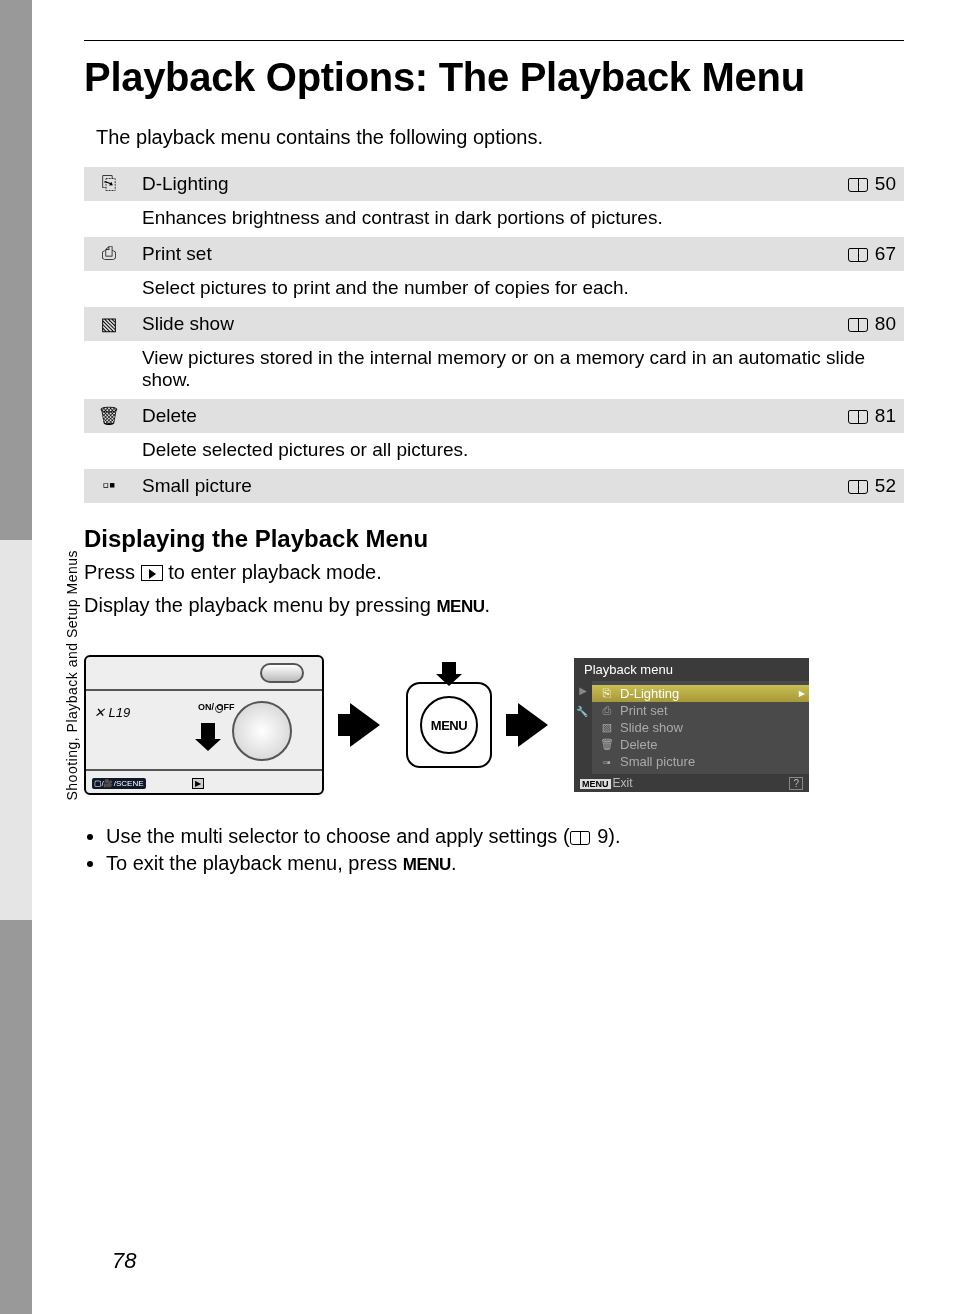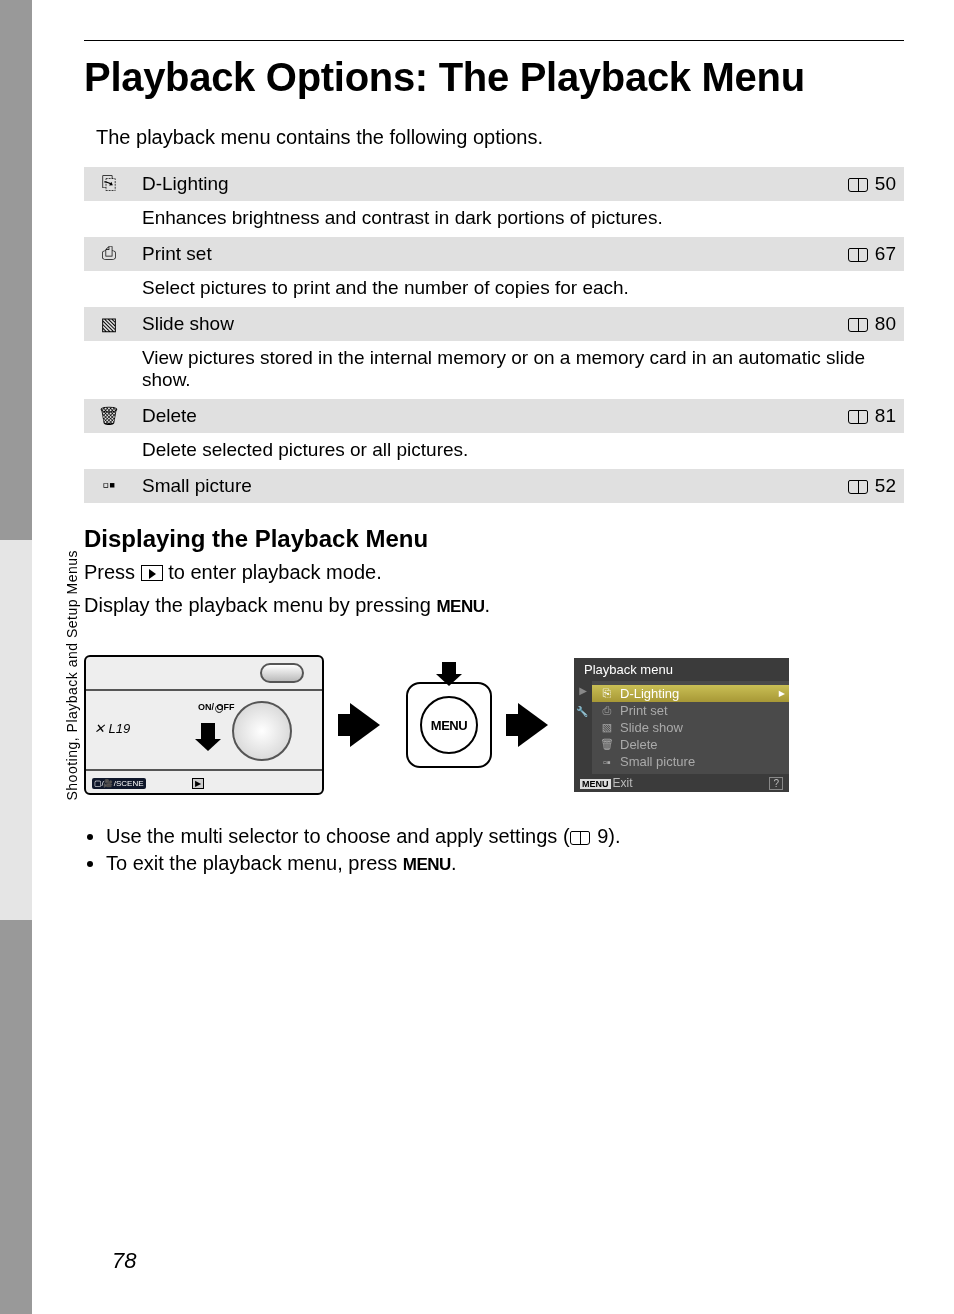--- a/index.html
+++ b/index.html
@@ -123,21 +123,21 @@
     position: relative;
     background: #eee;
     overflow:hidden;
   }
   .camera-body-line{
     position:absolute;left:0;right:0;top:32px;height:2px;background:#555;
   }
   .camera-body-line2{
     position:absolute;left:0;right:0;top:112px;height:2px;background:#555;
   }
-  .camera-label{position:absolute;left:8px;top:64px;font-size:13px;font-style:italic;}
+  .camera-label{position:absolute;left:8px;top:48px;font-size:13px;font-style:italic;}
   .camera-power{position:absolute;left:112px;top:46px;font-size:9px;font-weight:700;text-align:center;line-height:1.0;}
   .camera-power::after{content:"○";display:block;font-size:18px;position:absolute;left:16px;top:-4px;}
   .camera-mode{position:absolute;left:6px;bottom:4px;font-size:8px;color:#fff;background:#0f172a;padding:1px 2px;border-radius:2px;}
   .camera-play{position:absolute;left:106px;bottom:4px;font-size:8px;border:1px solid #000;padding:0 2px;background:#ccc;}
   .camera-down-arrow{position:absolute;left:115px;top:66px;}
   .down-arrow-shape{width:14px;height:18px;background:#000;position:relative;}
   .down-arrow-shape::after{content:"";position:absolute;top:16px;left:-6px;border-left:13px solid transparent;border-right:13px solid transparent;border-top:12px solid #000;}
   .camera-shutter{position:absolute;right:18px;top:6px;width:44px;height:20px;border:2px solid #555;border-radius:10px;background:linear-gradient(#fff,#bbb);}
   .camera-lens{position:absolute;right:30px;top:44px;width:60px;height:60px;border:2px solid #555;border-radius:50%;background:radial-gradient(#fff,#ccc);}
   .big-arrow{
@@ -155,21 +155,21 @@
     position:relative;display:flex;align-items:center;justify-content:center;
   }
   .menu-btn .ring{
     width:58px;height:58px;border:2px solid #000;border-radius:50%;
     display:flex;align-items:center;justify-content:center;font-weight:900;font-size:13px;letter-spacing:-0.5px;
   }
   .menu-btn .arrow-in{position:absolute;top:-22px;left:34px;}
   .arrow-in-shape{width:14px;height:14px;background:#000;position:relative;}
   .arrow-in-shape::after{content:"";position:absolute;top:12px;left:-6px;border-left:13px solid transparent;border-right:13px solid transparent;border-top:12px solid #000;}
   .screen {
-    width: 215px;
+    width: 235px;
     background:#3b3b3b;
     font-size:13px;color:#fff;
     display:flex;flex-direction:column;
   }
   .screen .titlebar{background:#3b3b3b;padding:4px 10px;font-size:13px;}
   .screen .body{background:#4a4a4a;padding:4px 0;}
   .screen .row{display:flex;align-items:center;padding:1px 4px 1px 8px;gap:6px;color:#aaa;}
   .screen .row.sel{background:linear-gradient(#c9bf55,#a79836);color:#fff;}
   .screen .row .ricon{width:14px;display:inline-block;text-align:center;font-size:11px;}
   .screen-inner{display:flex;}

